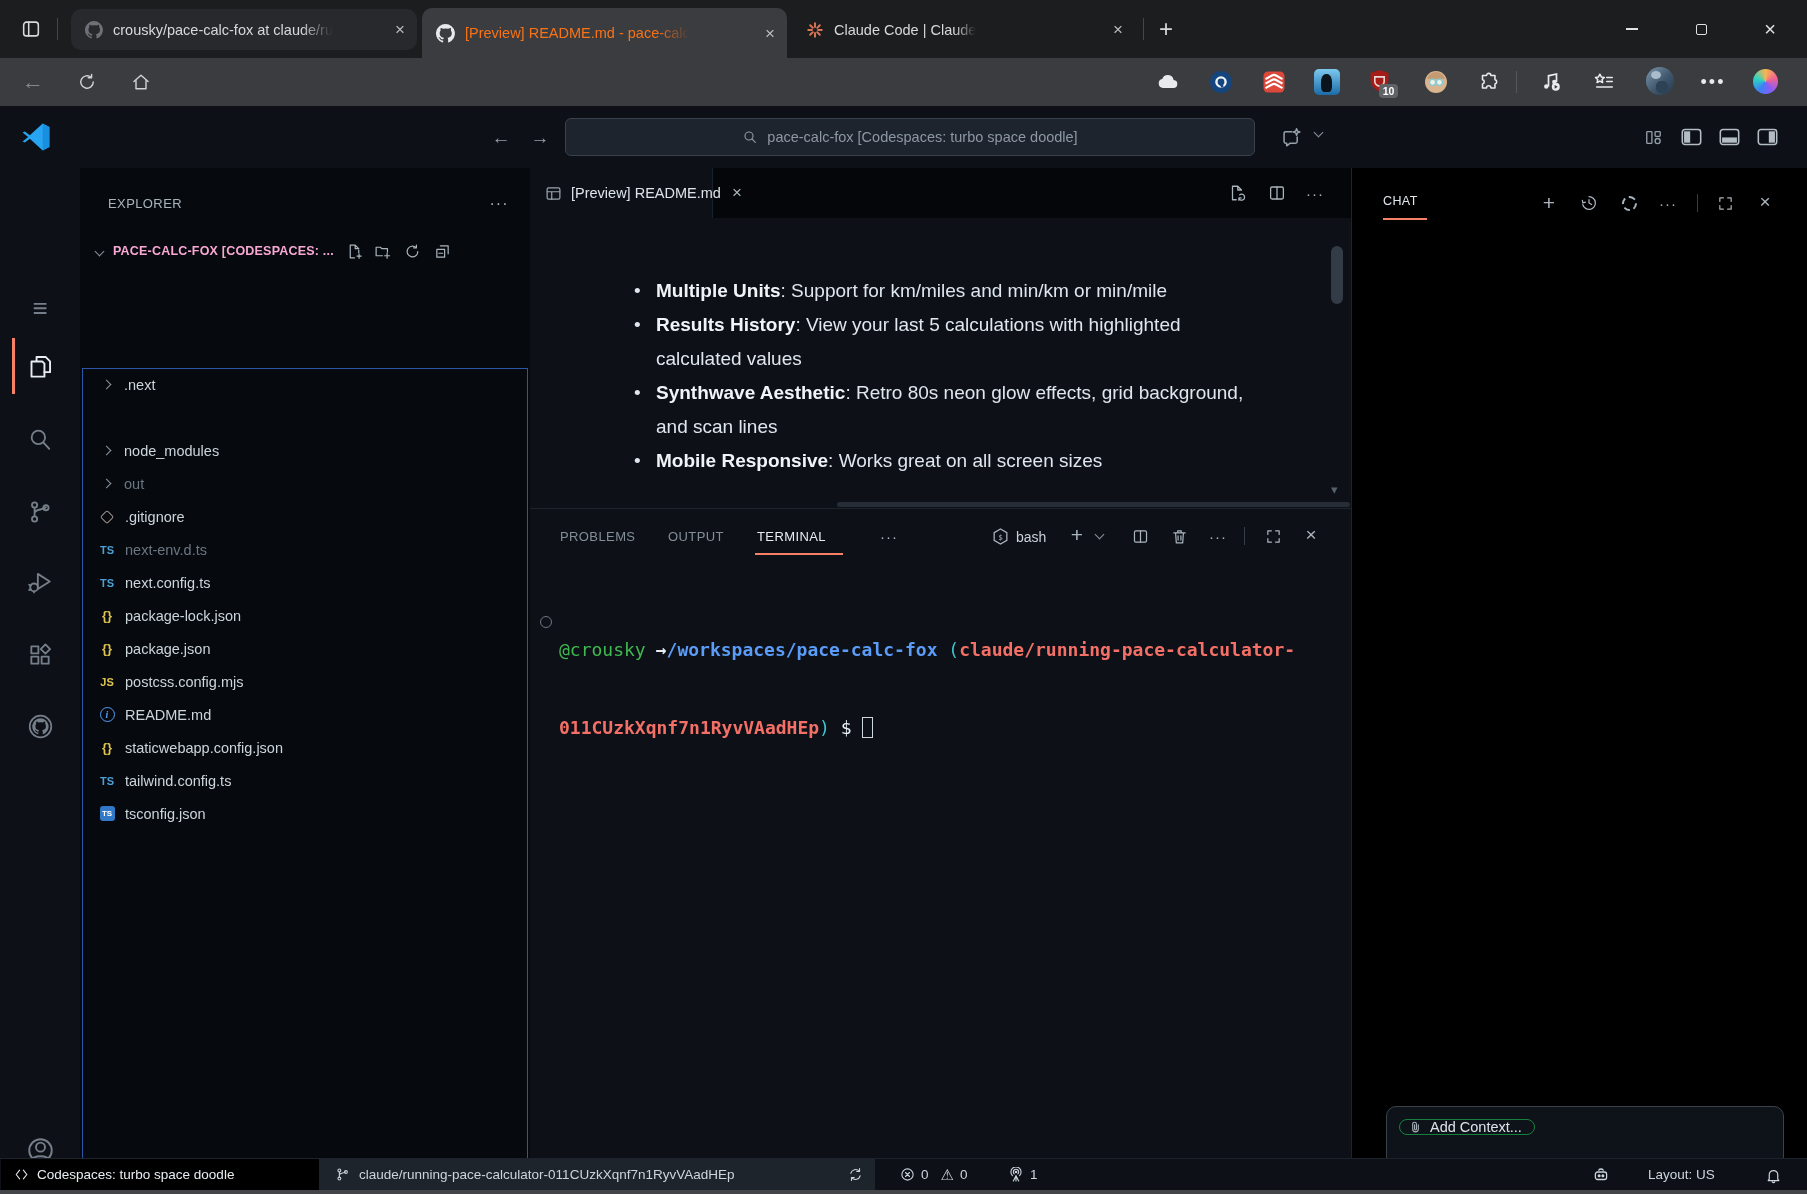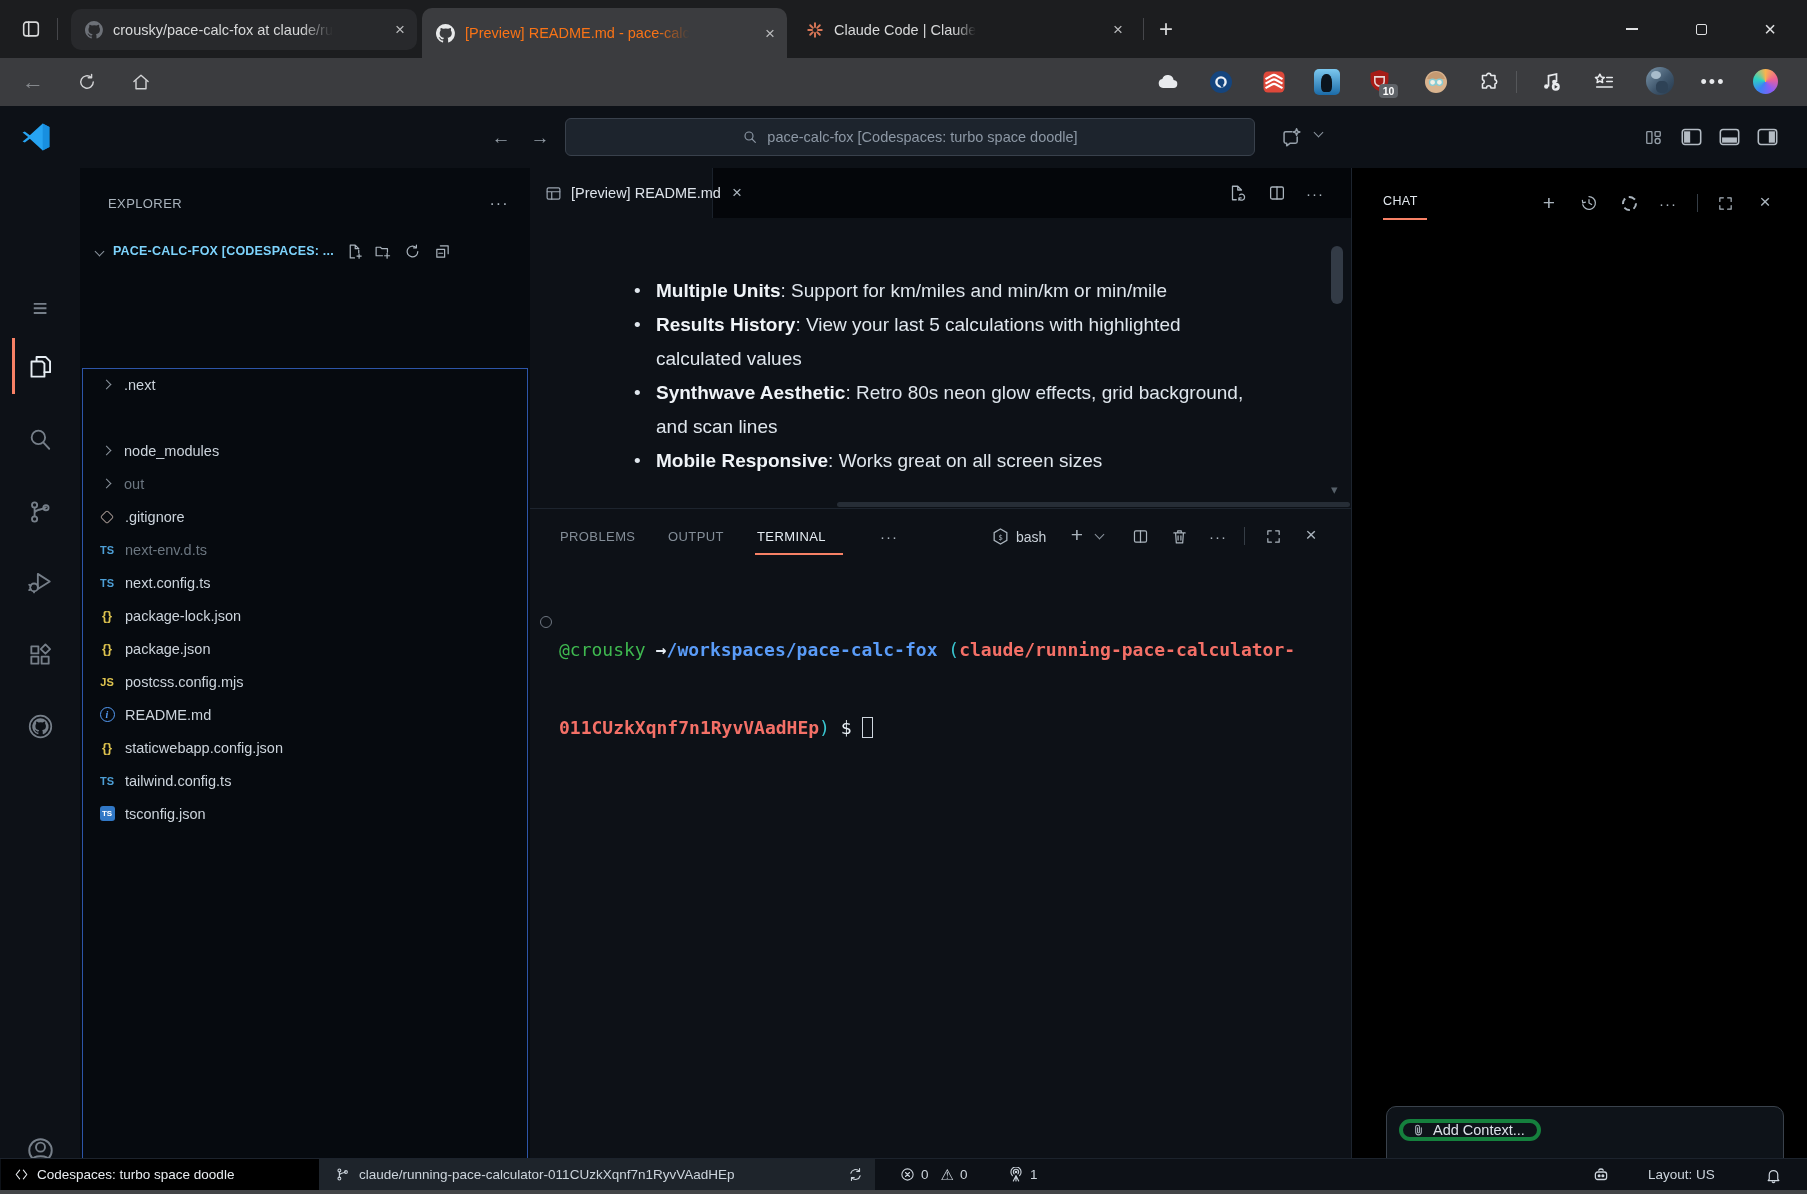--- a/index.html
+++ b/index.html
@@ -26,21 +26,21 @@
   
   #vsc{left:0;top:106px;width:1807px;height:1084px;background:#0d1117}
   #titlebar{left:0;top:0;width:1807px;height:62px;background:#0d1117}
   #cmdcenter{left:565px;top:12px;width:690px;height:38px;background:#1d242d;border:1px solid #39414c;
     border-radius:6px;color:#8d98a5;font-size:14.5px;justify-content:center}
   .layic{color:#949ea8}
   #activity{left:0;top:62px;width:80px;height:990px;background:#0d1117}
   .aic{left:0;width:80px;height:52px;color:#767f89}
   .aic.on{color:#e6edf3}
   #sidebar{left:80px;top:62px;width:450px;height:990px;background:#060a0f}
-  .sechead{font-size:12.5px;font-weight:bold;color:#7dd3fc;letter-spacing:.2px}
+  .sechead{font-size:12.5px;font-weight:bold;color:#f9a8d4;letter-spacing:.2px}
   .treebox{left:2px;top:200px;width:446px;height:825px;border:1px solid #2d55a8}
   .trow{left:3px;width:444px;height:33px;display:flex;align-items:center;color:#ccd4dc;font-size:14.5px}
   .trow .nm{margin-left:8px}
   .trow.dim{color:#6b7680}
   .trow.dim .nm{color:#6b7680}
   .ch{width:7px;height:7px;border-right:1.6px solid #8b949e;border-bottom:1.6px solid #8b949e;display:inline-block}
   .chr{transform:rotate(-45deg)}
   .chd{transform:rotate(45deg)}
   .fic{width:20px;display:inline-flex;justify-content:center;font-weight:bold}
   #main{left:530px;top:62px;width:821px;height:990px;background:#0d1117}
@@ -57,21 +57,21 @@
     padding-bottom:16px;border-bottom:1px solid #2b333d}
   #panel{left:0;top:340px;width:821px;height:650px;background:#0d1117;border-top:1px solid #1d242e}
   .ptab{font-size:13px;letter-spacing:.4px;color:#848e98}
   .ptab.on{color:#e6edf3}
   .pic{color:#aab4bd}
   #term{font-family:"DejaVu Sans Mono",monospace;font-size:18px;line-height:26px;white-space:pre}
   .tl{display:block}
   #chat{left:1351px;top:62px;width:456px;height:990px;background:#000000;border-left:1px solid #1d242e}
   .cic{color:#aab4bd}
   #chatbox{left:34px;top:938px;width:398px;height:122px;border:1px solid #3a424c;border-radius:10px;background:#0e1319}
-  #ctxchip{left:12px;top:12px;height:22px;border:4px solid #15803d;border-radius:15px;padding:0 12px 0 8px;
+  #ctxchip{left:12px;top:12px;height:16px;border:1px solid #15803d;border-radius:15px;padding:0 12px 0 8px;
     color:#dde3ea;font-size:14.5px}
   #statusbar{left:0;top:1052px;width:1807px;height:32px;background:#0d1117;border-top:1px solid #1c232d;
     color:#ccd4dc;font-size:13.5px}
   #bstrip{left:0;top:1190px;width:1807px;height:4px;background:#434548}
 </style>
 </head>
 <body>
 
 <div id="tabstrip" class="r">
   <div class="r cc" style="left:16px;top:15px;width:30px;height:28px">

